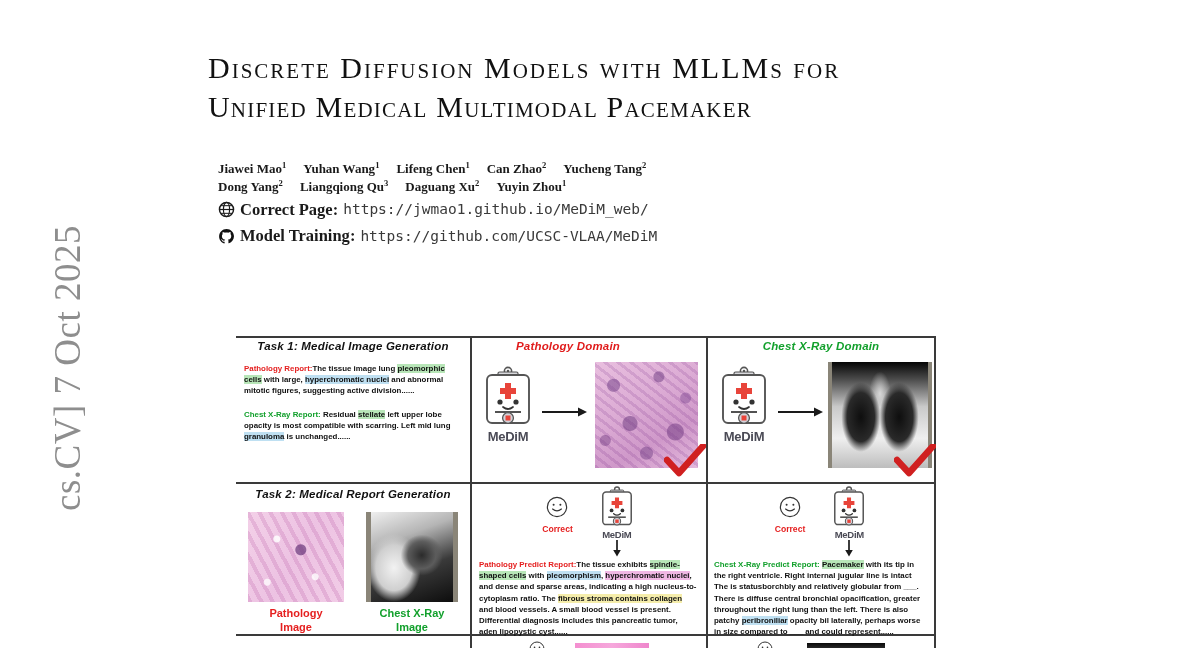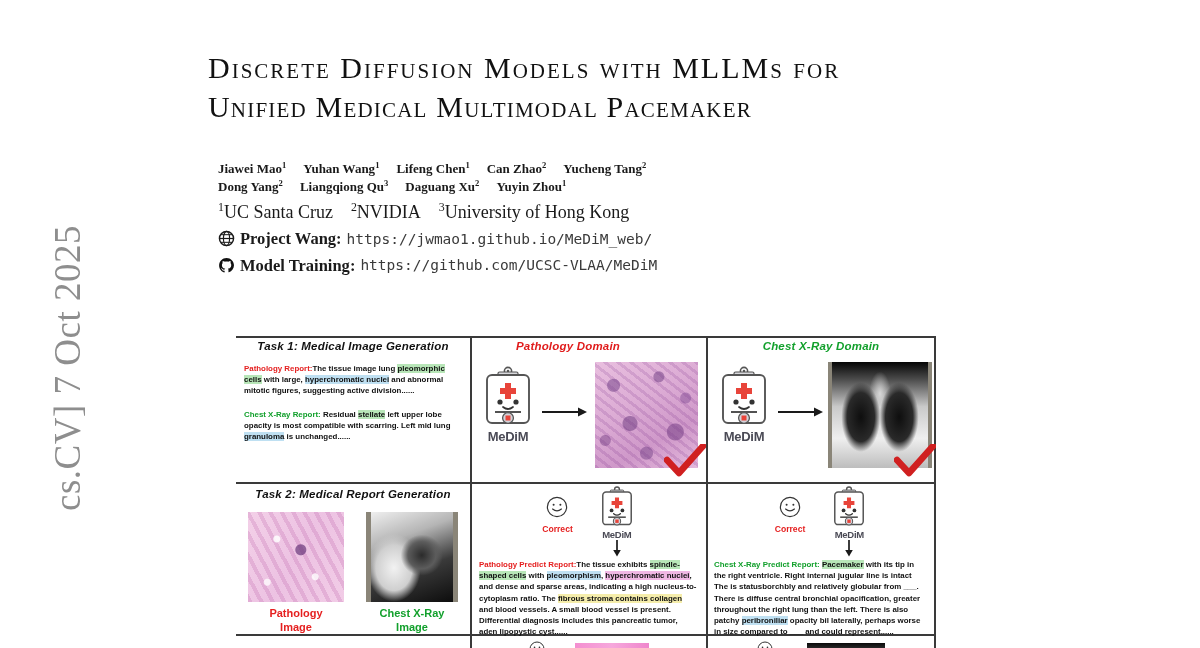--- a/index.html
+++ b/index.html
@@ -139,33 +139,32 @@
   </div>
 
   <div class="title-block">
     <div class="title-line l1 sc">Discrete Diffusion Models with MLLMs for</div>
     <div class="title-line l2 sc">Unified Medical Multimodal Pacemaker</div>
   </div>
 
   <div class="authors">
     <div class="auth-row" id="arow1"><span class="name">Jiawei Mao<sup>1</sup></span><span class="name">Yuhan Wang<sup>1</sup></span><span class="name">Lifeng Chen<sup>1</sup></span><span class="name">Can Zhao<sup>2</sup></span><span class="name">Yucheng Tang<sup>2</sup></span></div>
     <div class="auth-row" id="arow2"><span class="name">Dong Yang<sup>2</sup></span><span class="name">Liangqiong Qu<sup>3</sup></span><span class="name">Daguang Xu<sup>2</sup></span><span class="name">Yuyin Zhou<sup>1</sup></span></div>
-    <div class="affil" id="affrow"><span class="aff"><sup>1</sup>UC Santa Cruz</span><span class="aff"><sup>2</sup>NVIDIA</span><span class="aff"><sup>3</sup>University of Hong Kong</span></div>
 
     <div class="linkrow">
       <span class="ic">
         <svg viewBox="0 0 20 20" width="17" height="17">
             <circle cx="10" cy="10" r="8.3" fill="none" stroke="#1a1a1a" stroke-width="1.7"></circle>
             <ellipse cx="10" cy="10" rx="3.6" ry="8.3" fill="none" stroke="#1a1a1a" stroke-width="1.4"></ellipse>
             <line x1="1.7" y1="10" x2="18.3" y2="10" stroke="#1a1a1a" stroke-width="1.4"></line>
             <line x1="3.2" y1="5.5" x2="16.8" y2="5.5" stroke="#1a1a1a" stroke-width="1.2"></line>
             <line x1="3.2" y1="14.5" x2="16.8" y2="14.5" stroke="#1a1a1a" stroke-width="1.2"></line>
           </svg>
       </span>
-      <span class="lbl">Project Wang</span>
+      <span class="lbl">Correct Page</span>
         <span class="lbl">:</span>
       <span class="url">https://jwmao1.github.io/MeDiM_web/</span>
     </div>
 
     <div class="linkrow">
       <span class="ic">
         <svg viewBox="0 0 20 20" width="17" height="17">
             <path d="M10 1.2C5.2 1.2 1.3 5.1 1.3 9.9c0 3.8 2.5 7.1 5.9 8.2.4.1.6-.2.6-.4v-1.6c-2.4.5-2.9-1.1-2.9-1.1-.4-1-1-1.3-1-1.3-.8-.5.1-.5.1-.5.9.1 1.3.9 1.3.9.8 1.3 2.1.9 2.6.7.1-.6.3-1 .6-1.2-1.9-.2-3.9-1-3.9-4.3 0-.9.3-1.7.9-2.3-.1-.2-.4-1.1.1-2.3 0 0 .7-.2 2.4.9.7-.2 1.4-.3 2.1-.3.7 0 1.4.1 2.1.3 1.6-1.1 2.4-.9 2.4-.9.5 1.2.2 2.1.1 2.3.6.6.9 1.4.9 2.3 0 3.3-2 4.1-3.9 4.3.3.3.6.8.6 1.6v2.4c0 .2.2.5.6.4 3.5-1.2 5.9-4.4 5.9-8.2 0-4.8-3.9-8.7-8.7-8.7z" fill="#111"></path>
           </svg>
       </span>

